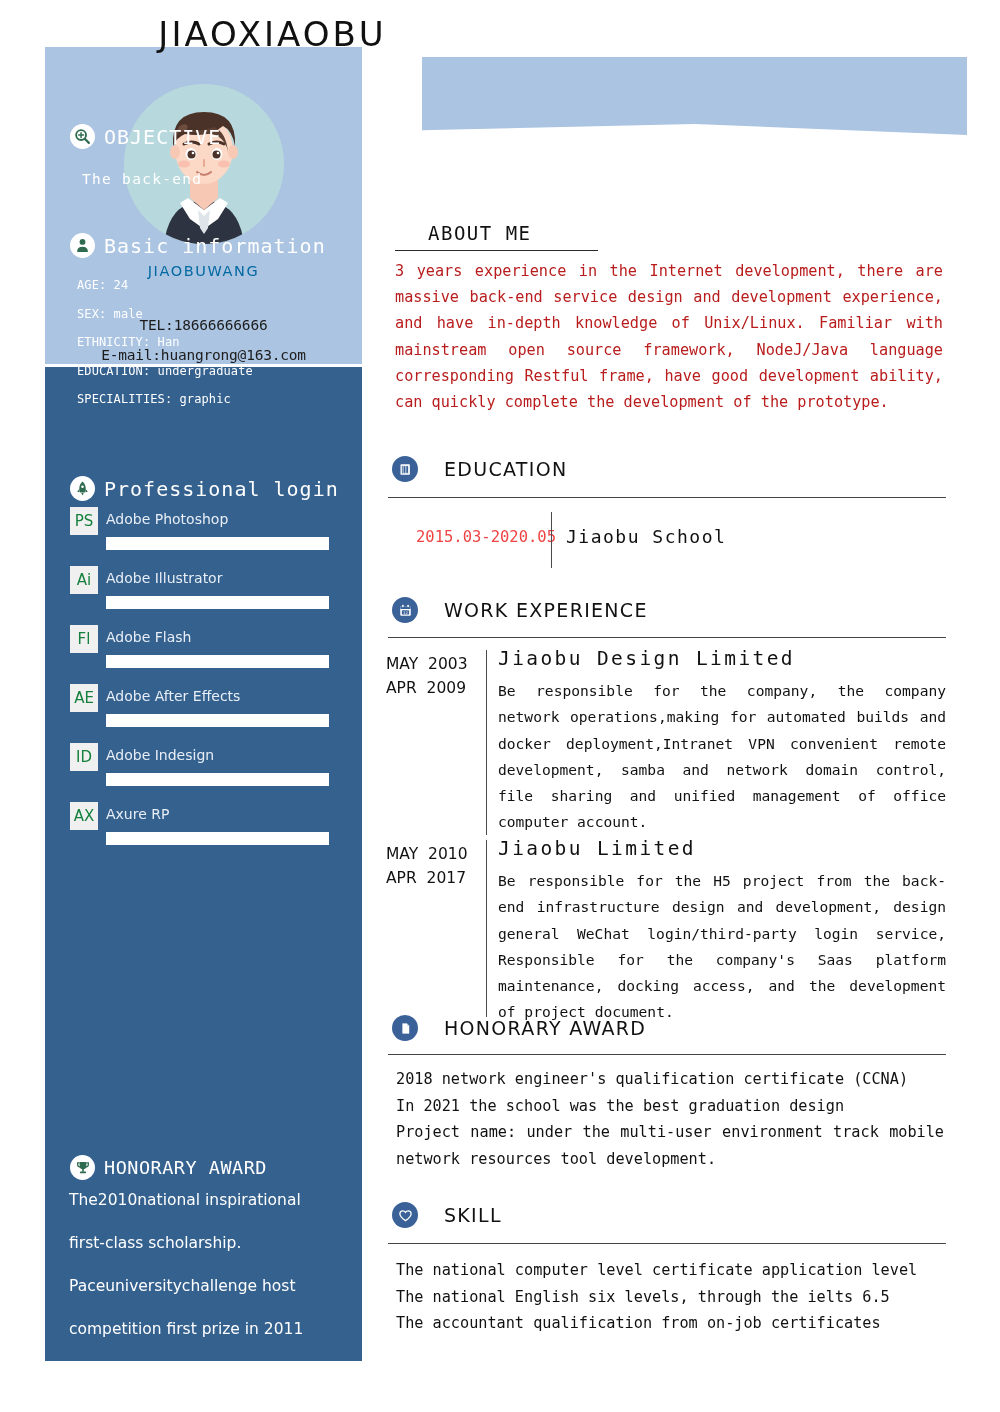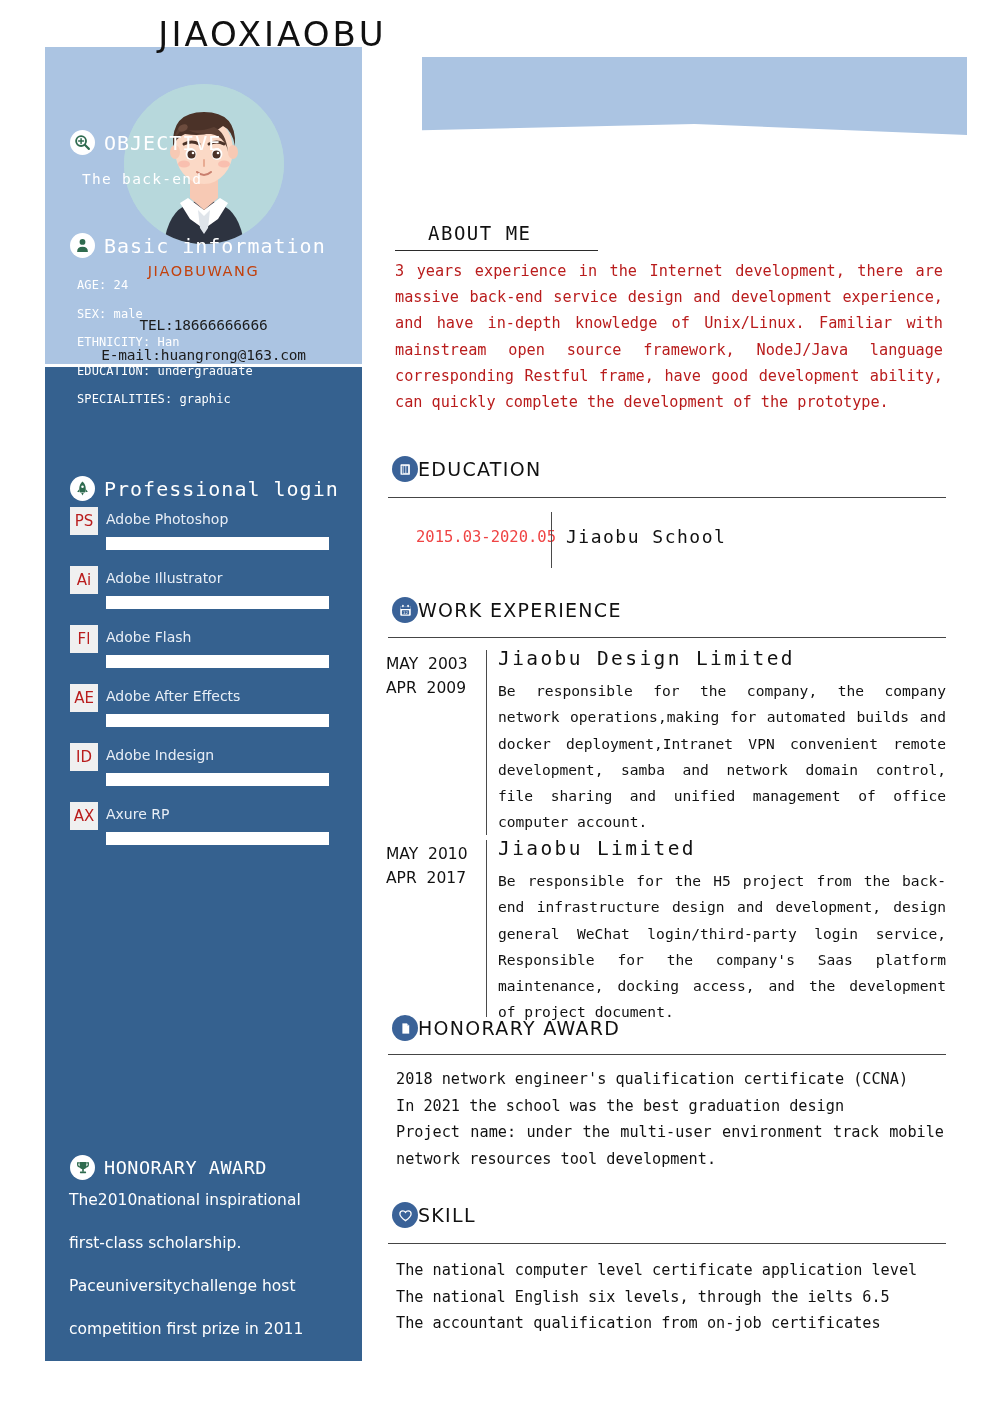--- a/index.html
+++ b/index.html
@@ -41,21 +41,21 @@
     background: #b7d8dc;
     overflow: hidden;
   }
   #avatar-svg { display: block; width: 160px; height: 160px; }
 
   #person-name {
     position: absolute; left: 0; top: 216px; width: 317px;
     text-align: center;
     font-family: "DejaVu Sans", sans-serif;
     font-size: 14.5px; letter-spacing: 1.6px;
-    color: #c2410c;
+    color: #0369a1;
   }
   #contact-tel, #contact-mail {
     position: absolute; left: 0; width: 317px;
     text-align: center;
     font-family: "DejaVu Sans Mono", monospace;
     font-size: 14.5px; color: #1c1c1c;
     letter-spacing: -0.2px;
   }
   #contact-tel  { top: 270px; }
   #contact-mail { top: 300px; }
@@ -72,21 +72,21 @@
     display: flex; align-items: center; justify-content: center;
     flex: 0 0 auto;
   }
   .sb-ico svg { display: block; }
   .sb-head .sb-title {
     font-family: "DejaVu Sans Mono", monospace;
     font-size: 20px; letter-spacing: 1px; white-space: nowrap;
   }
   .sb-head.compact .sb-title { font-size: 18.5px; letter-spacing: 0.5px; }
 
-  #sb-objective  { left: 25px; top: 83px; justify-content: space-between; }
+  #sb-objective  { left: 25px; top: 77px; justify-content: space-between; }
   #sb-objective-text {
     position: absolute; left: 37px; top: 124px;
     color: #ffffff; font-size: 14.5px; letter-spacing: 1.3px;
     font-family: "DejaVu Sans Mono", monospace;
   }
 
   #sb-basic { left: 25px; top: 186px; }
   #basic-list {
     position: absolute; left: 32px; top: 231px;
     display: flex; flex-direction: column; gap: 14.5px;
@@ -101,21 +101,21 @@
 
   #skill-list {
     position: absolute; left: 25px; top: 460px;
     width: 277px;
     display: flex; flex-direction: column; gap: 12px;
   }
   .skill-row { position: relative; height: 47px; }
   .skill-tag {
     position: absolute; left: 0; top: 0;
     width: 28px; height: 28px;
-    background: #f0f0f0; color: #b91c1c;
+    background: #f0f0f0; color: #15803d;
     font-family: "DejaVu Sans", sans-serif;
     font-size: 15px; font-weight: 400;
     display: flex; align-items: center; justify-content: center;
   }
   .skill-name {
     position: absolute; left: 36px; top: 4px;
     color: #e8eef6;
     font-family: "DejaVu Sans", sans-serif;
     font-size: 14px;
   }
@@ -166,21 +166,21 @@
     width: 548px;
     font-family: "DejaVu Sans Mono", monospace;
     font-size: 15.2px; line-height: 26.2px;
     color: #b91c1c;
     text-align: justify; text-align-last: left;
   }
 
   
   .m-head {
     position: absolute;
-    display: flex; align-items: center; gap: 0;
+    display: flex; align-items: center; gap: 26px;
   }
   .m-ico {
     width: 26px; height: 26px; border-radius: 50%;
     background: #3a6298;
     display: flex; align-items: center; justify-content: center;
     flex: 0 0 auto;
   }
   .m-ico svg { display: block; }
   .m-head .m-title {
     font-family: "DejaVu Sans", sans-serif;

